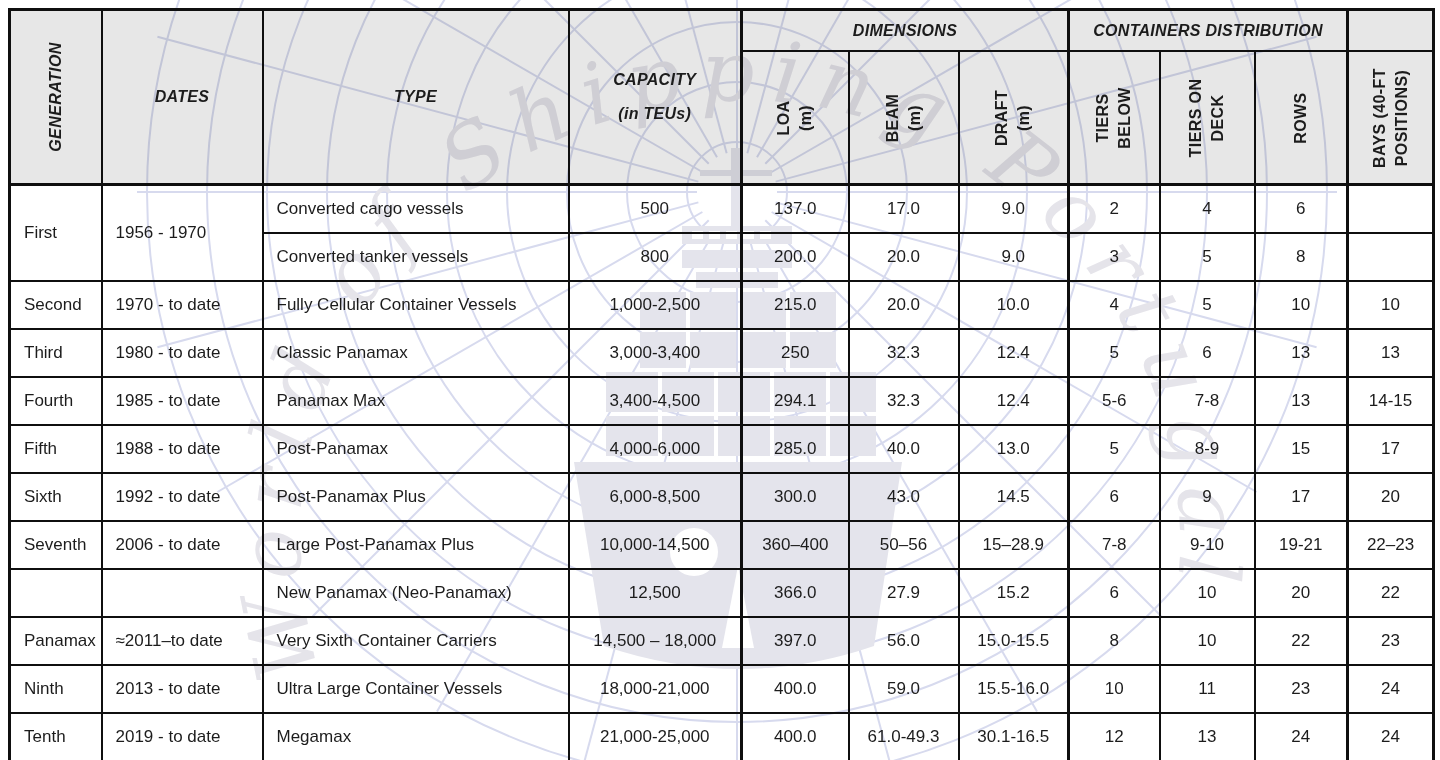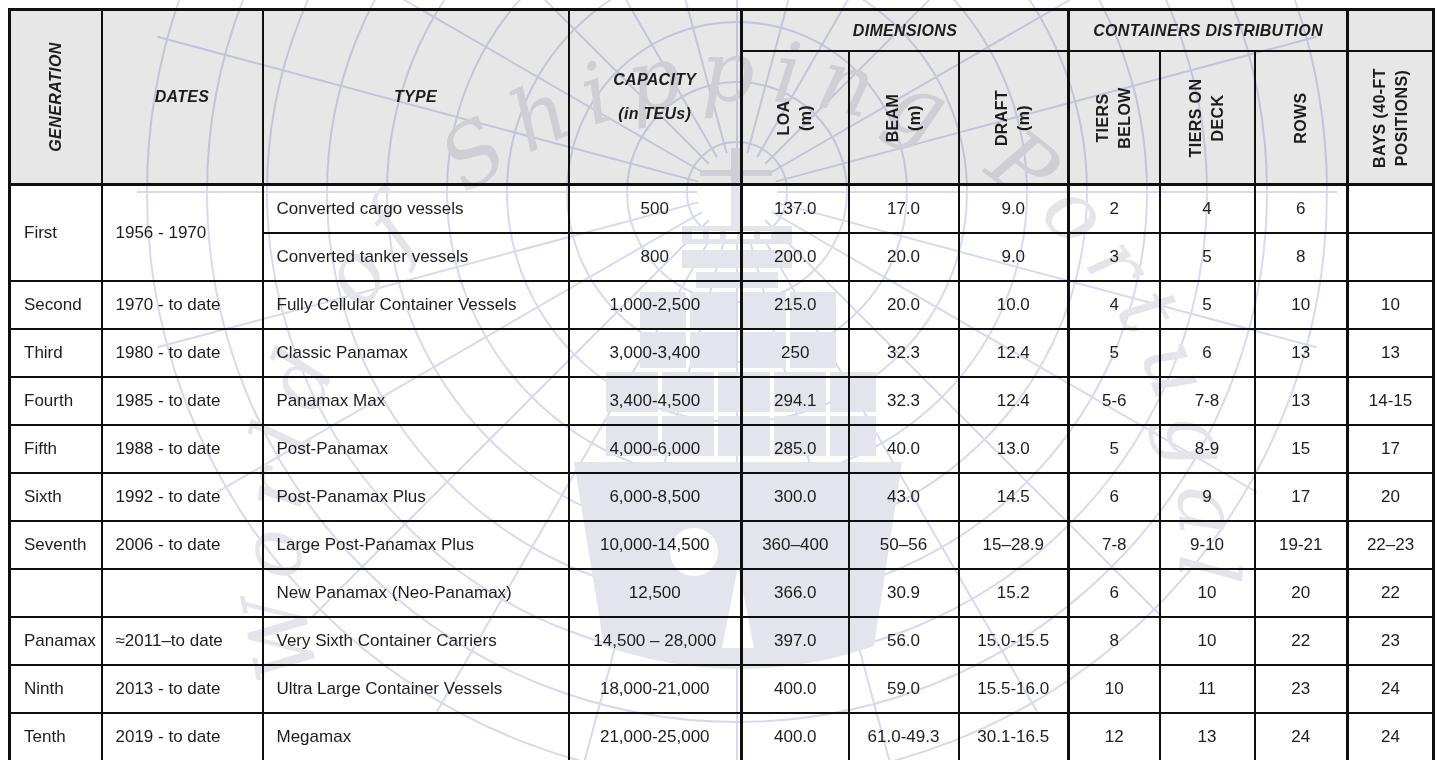--- a/index.html
+++ b/index.html
@@ -312,32 +312,32 @@
           <td class="ac">9-10</td>
           <td class="ac">19-21</td>
           <td class="ac col-group-b">22–23</td>
         </tr>
         <tr>
           <td class="al"></td>
           <td class="al"></td>
           <td class="al">New Panamax (Neo-Panamax)</td>
           <td class="ac">12,500</td>
           <td class="ac col-group-b">366.0</td>
-          <td class="ac">30.9</td>
+          <td class="ac">27.9</td>
           <td class="ac">15.2</td>
           <td class="ac col-group-b">6</td>
           <td class="ac">10</td>
           <td class="ac">20</td>
           <td class="ac col-group-b">22</td>
         </tr>
         <tr>
           <td class="al">Panamax</td>
           <td class="al">≈2011–to date</td>
           <td class="al">Very Sixth Container Carriers</td>
-          <td class="ac">14,500 – 28,000</td>
+          <td class="ac">14,500 – 18,000</td>
           <td class="ac col-group-b">397.0</td>
           <td class="ac">56.0</td>
           <td class="ac">15.0-15.5</td>
           <td class="ac col-group-b">8</td>
           <td class="ac">10</td>
           <td class="ac">22</td>
           <td class="ac col-group-b">23</td>
         </tr>
         <tr>
           <td class="al">Ninth</td>

